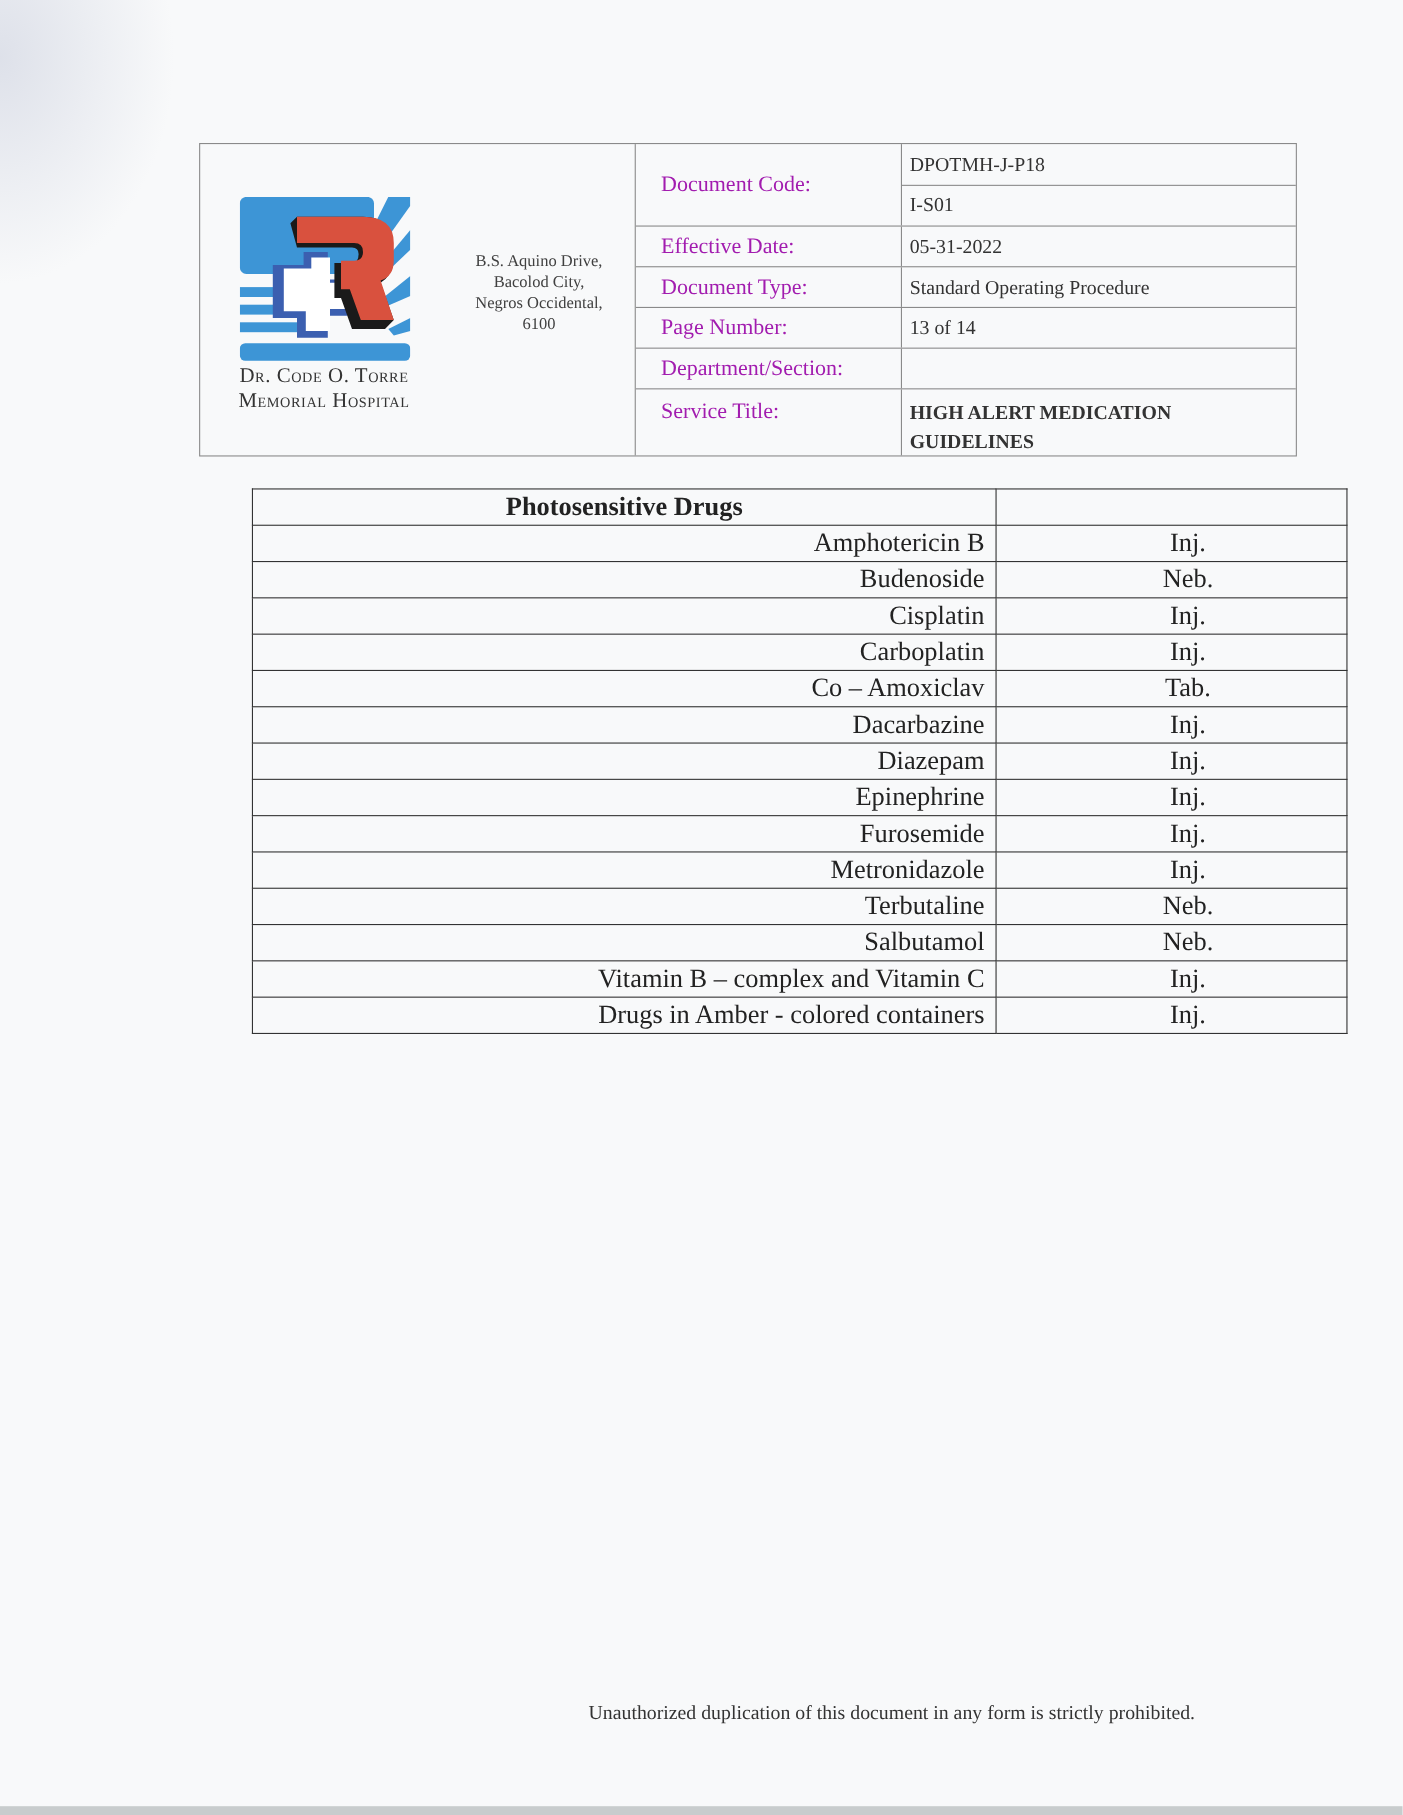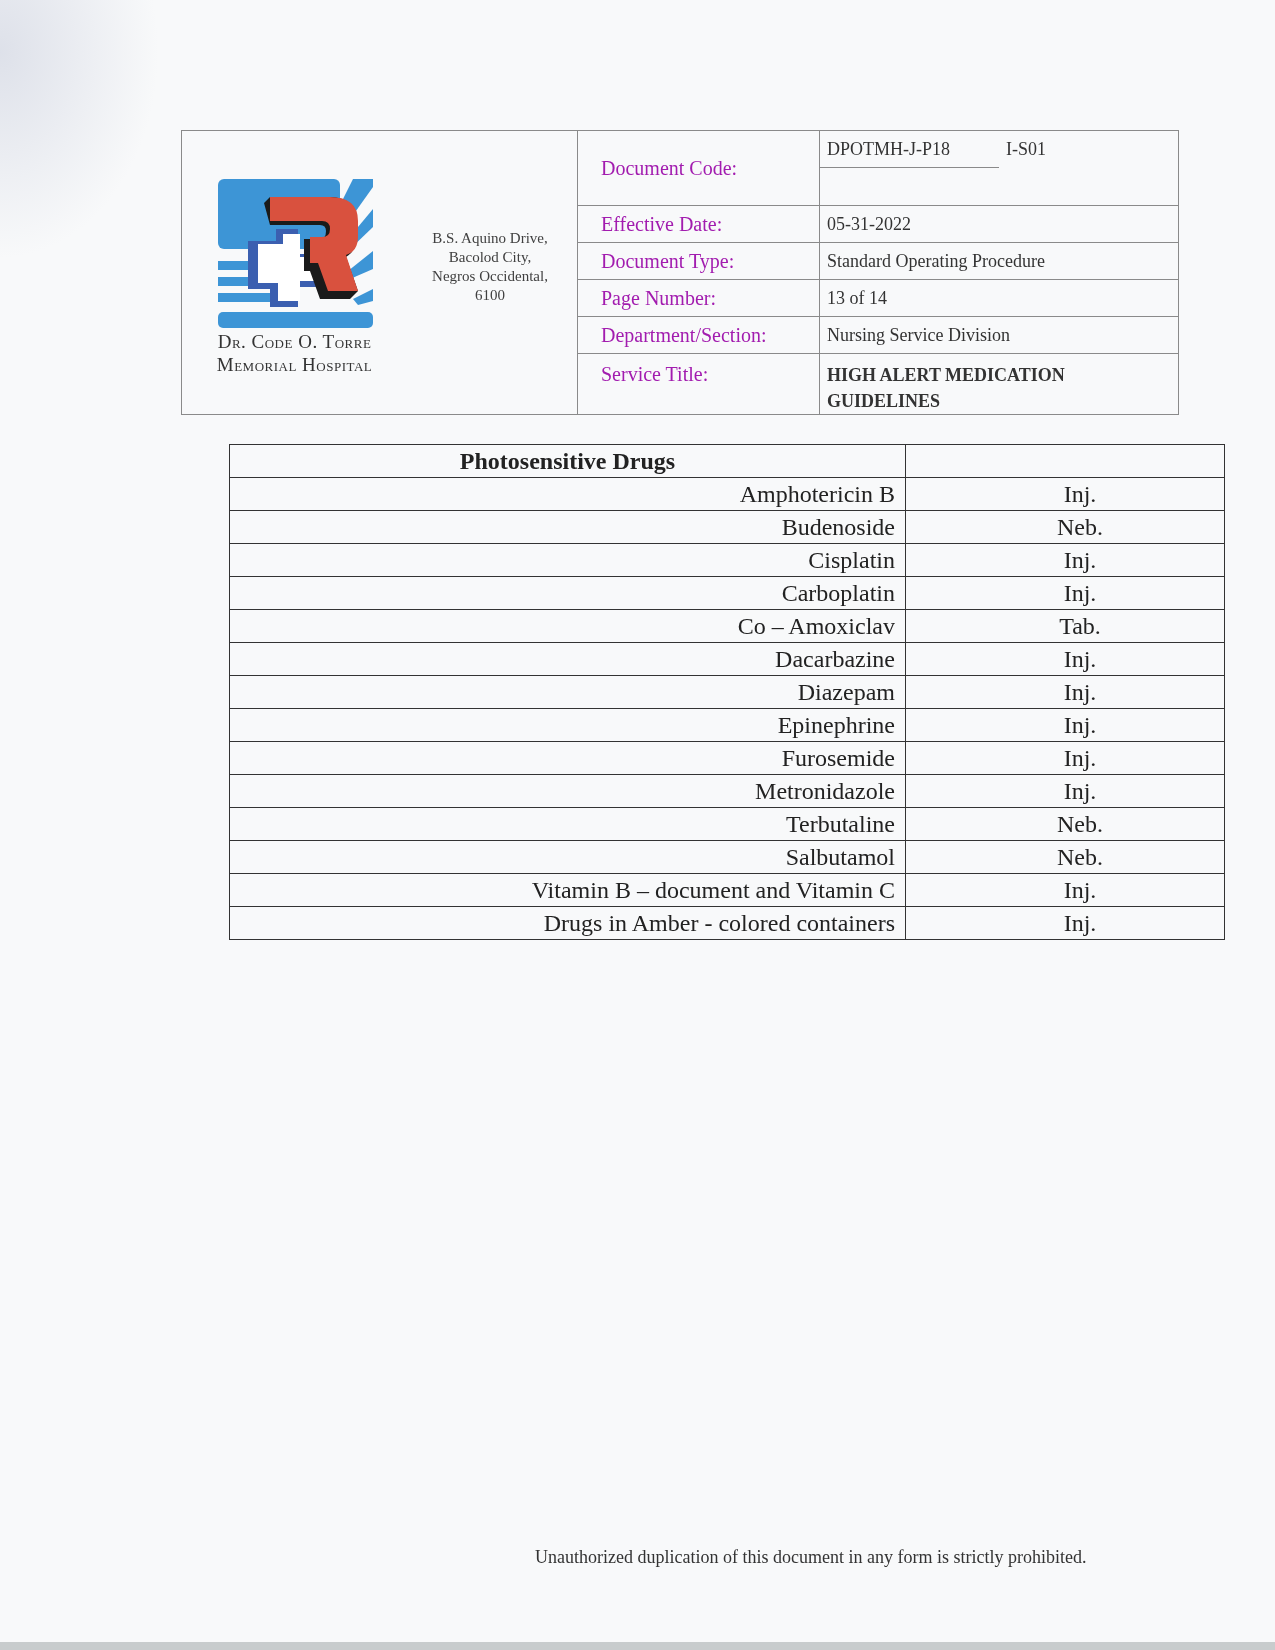--- a/index.html
+++ b/index.html
@@ -105,21 +105,21 @@
       padding: 0 7px;
       font-size: 18px;
       display: flex;
       align-items: center;
       color: #333;
     }
     .code-row { height: 75px; }
     .code-values {
       flex: 1;
       display: flex;
-      flex-direction: row;
+      flex-direction: column;
     }
     .code-values .info-value {
       height: 37px;
       box-sizing: border-box;
     }
     .code-values .info-value:first-child {
       border-bottom: 1px solid #8a8a8a;
     }
     .single-row { height: 37px; }
     .title-row .info-label { align-items: flex-start; padding-top: 9px; }
@@ -219,21 +219,20 @@
     <div class="info-row single-row">
       <div class="info-label">Document Type:</div>
       <div class="info-value">Standard Operating Procedure</div>
     </div>
     <div class="info-row single-row">
       <div class="info-label">Page Number:</div>
       <div class="info-value">13 of 14</div>
     </div>
     <div class="info-row single-row">
       <div class="info-label">Department/Section:</div>
-      <div class="info-value">Nursing Service Division</div>
     </div>
     <div class="info-row title-row">
       <div class="info-label">Service Title:</div>
       <div class="info-value">HIGH ALERT MEDICATION GUIDELINES</div>
     </div>
   </div>
 </div>
 
 <table class="drugs">
   <thead>
@@ -285,21 +284,21 @@
       </tr>
       <tr>
         <td class="name">Terbutaline</td>
         <td class="form">Neb.</td>
       </tr>
       <tr>
         <td class="name">Salbutamol</td>
         <td class="form">Neb.</td>
       </tr>
       <tr>
-        <td class="name">Vitamin B – document and Vitamin C</td>
+        <td class="name">Vitamin B – complex and Vitamin C</td>
         <td class="form">Inj.</td>
       </tr>
       <tr>
         <td class="name">Drugs in Amber -  colored containers</td>
         <td class="form">Inj.</td>
       </tr>
     </tbody>
 </table>
 
 <div class="footer">Unauthorized duplication of this document in any form is strictly prohibited.</div>

